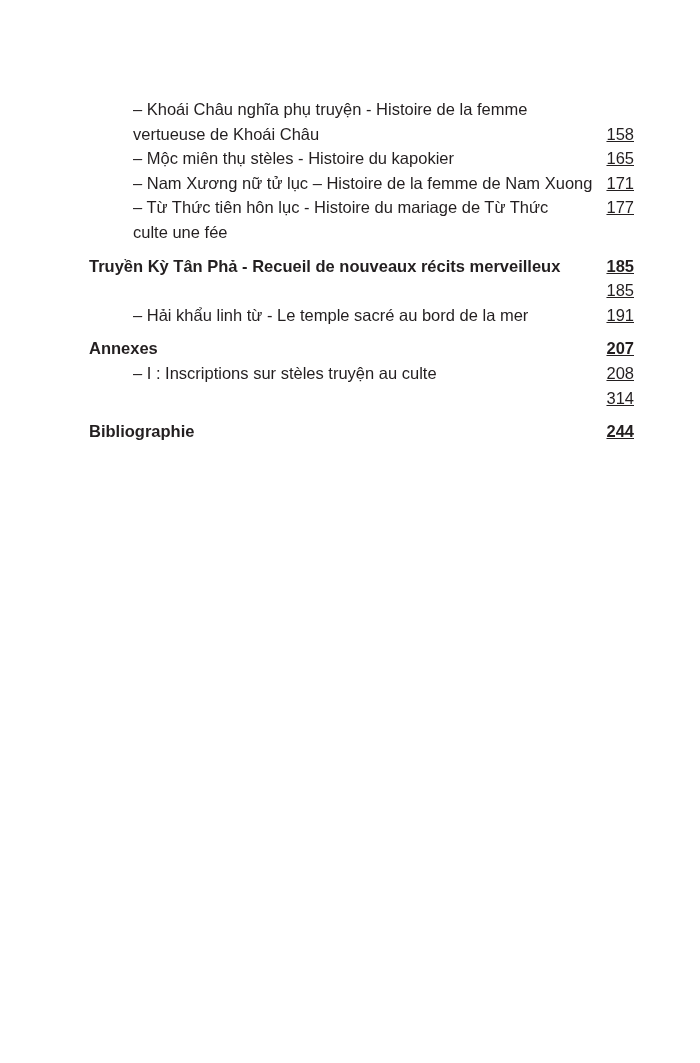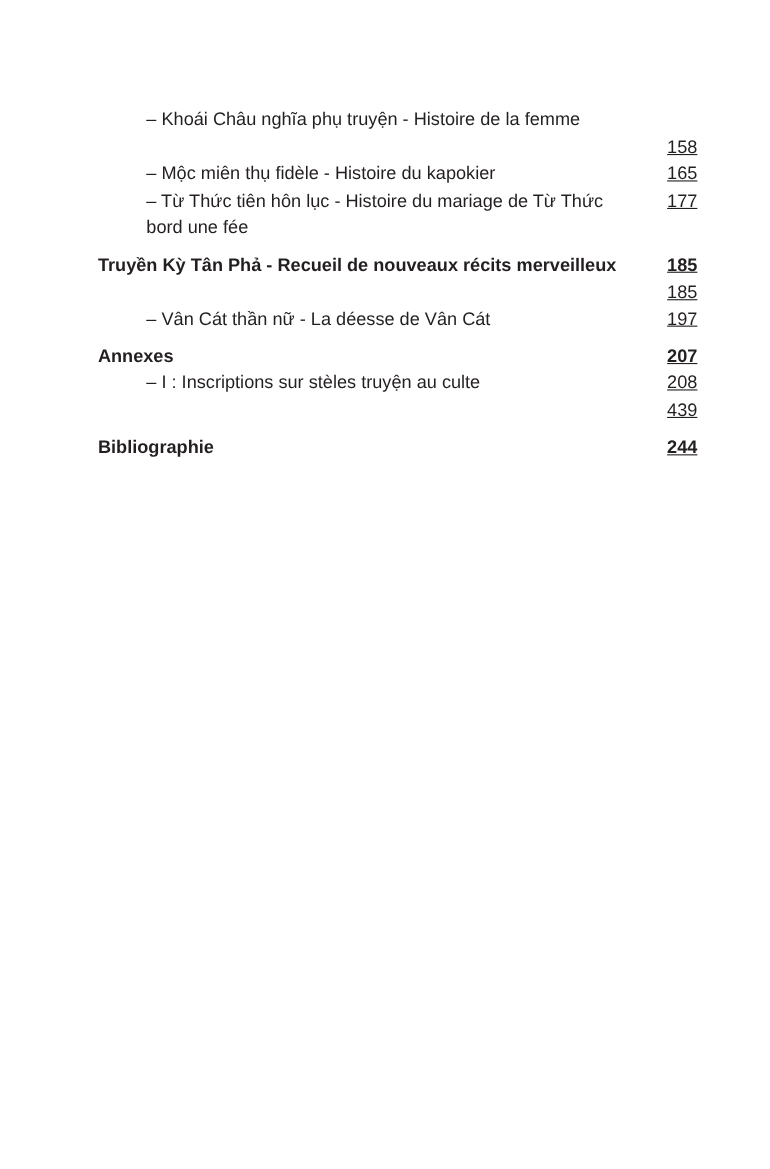--- a/index.html
+++ b/index.html
@@ -15,56 +15,61 @@
 </style>
 </head>
 <body>
 
 <div class="toc">
   <div class="row sub">
     <span class="title">– Khoái Châu nghĩa phụ truyện - Histoire de la femme</span>
     <span class="page"></span>
   </div>
   <div class="row sub">
+    <span class="title" style="left:44px">vertueuse de Khoái Châu</span>
     <span class="page">158</span>
   </div>
   <div class="row sub">
-    <span class="title">– Mộc miên thụ fidèle - Histoire du kapokier</span>
+    <span class="title">– Mộc miên thụ stèles - Histoire du kapokier</span>
     <span class="page">165</span>
+  </div>
+  <div class="row sub">
+    <span class="title">– Nam Xương nữ tử lục – Histoire de la femme de Nam Xuong</span>
+    <span class="page">171</span>
   </div>
   <div class="row sub">
     <span class="title">– Từ Thức tiên hôn lục - Histoire du mariage de Từ Thức</span>
     <span class="page">177</span>
   </div>
   <div class="row sub">
-    <span class="title">bord une fée</span>
+    <span class="title">culte une fée</span>
     <span class="page"></span>
   </div>
 
   <div class="row head gap-before">
     <span class="title">Truyền Kỳ Tân Phả - Recueil de nouveaux récits merveilleux</span>
     <span class="page">185</span>
   </div>
   <div class="row sub">
     <span class="page">185</span>
   </div>
   <div class="row sub">
-    <span class="title">– Vân Cát thần nữ - La déesse de Vân Cát</span>
-    <span class="page">197</span>
+    <span class="title">– Hải khẩu linh từ - Le temple sacré au bord de la mer</span>
+    <span class="page">191</span>
   </div>
 
   <div class="row head gap-before">
     <span class="title">Annexes</span>
     <span class="page">207</span>
   </div>
   <div class="row sub">
     <span class="title">– I : Inscriptions sur stèles truyện au culte</span>
     <span class="page">208</span>
   </div>
   <div class="row sub">
-    <span class="page">439</span>
+    <span class="page">314</span>
   </div>
 
   <div class="row head gap-before">
     <span class="title">Bibliographie</span>
     <span class="page">244</span>
   </div>
 </div>
 
 </body></html>

